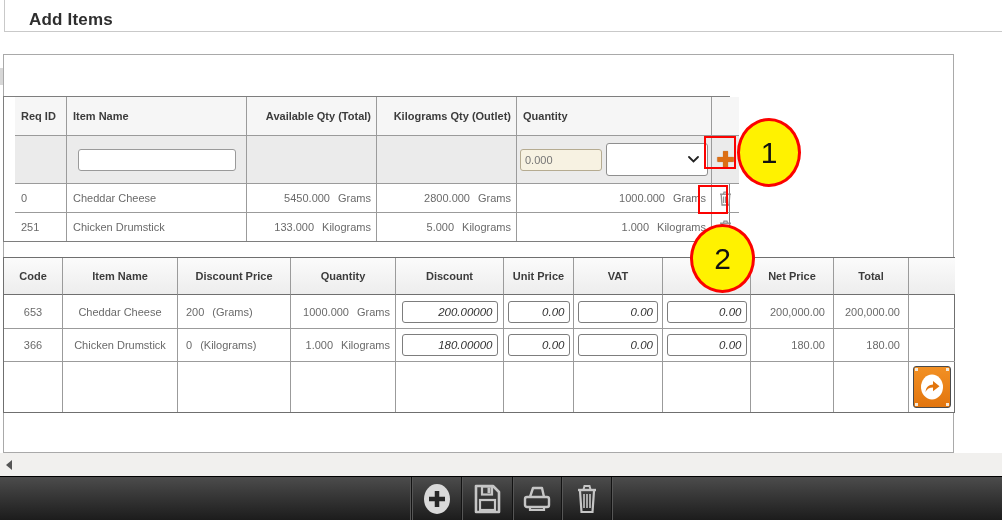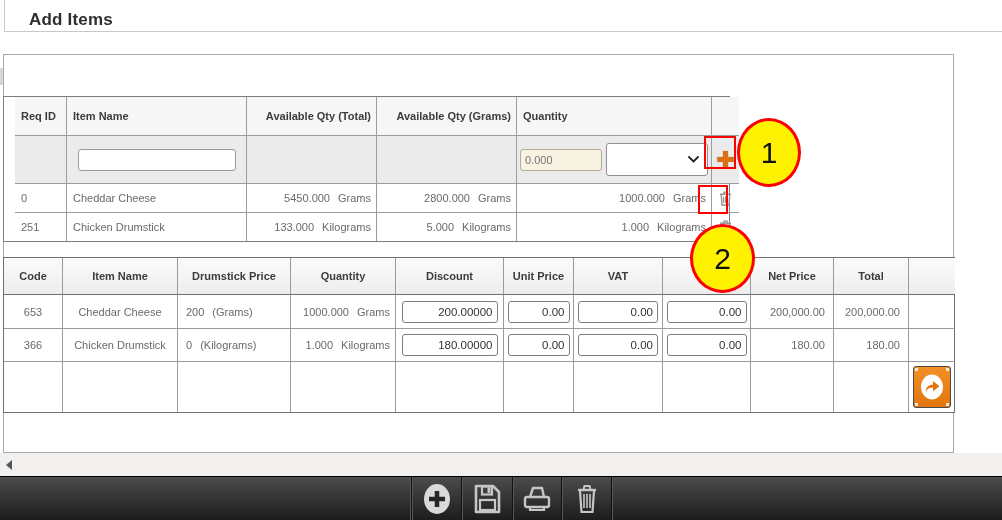--- a/index.html
+++ b/index.html
@@ -78,20 +78,21 @@
     left:3px; top:257px; width:952px;
     grid-template-columns:59px 115px 113px 105px 108px 70px 89px 88px 83px 75px 46px;
     grid-template-rows:37px 34px 33px 50px;
     border:1px solid #6f6f6f;
   }
   .t2 .hdr { background:linear-gradient(#fbfbfb,#ededed); border-bottom:1px solid #6f6f6f; justify-content:center; }
   .num-input {
     height:22px; border:1px solid #7d7d7d; border-radius:3px; background:#fff;
     font-size:11.5px; text-align:right; padding:0 4px; color:#333;
     font-family:"Liberation Sans", sans-serif;
+    font-style:italic;
   }
   .w-unitprice { width:96px; margin:0 auto; }
   .w-discount { width:62px; margin:0 auto; }
   .w-vat { width:80px; margin:0 auto; }
   .w-other { width:80px; margin:0 auto; }
 
   .fwd-btn {
     position:relative; width:38px; height:42px; margin:0 auto;
     background:linear-gradient(#f29024,#e2750e); border:1px solid #4a4a4a;
     border-radius:3px; cursor:pointer; display:flex; align-items:center; justify-content:center;
@@ -147,21 +148,21 @@
 
   <div class="left-notch"></div>
 
   <div class="main-panel"></div>
 
   <div class="grid t1">
 
     <div class="cell hdr al">Req ID</div>
     <div class="cell hdr al">Item Name</div>
     <div class="cell hdr ar">Available Qty (Total)</div>
-    <div class="cell hdr ar">Available Qty (Grams)</div>
+    <div class="cell hdr ar">Kilograms Qty (Outlet)</div>
     <div class="cell hdr al">Quantity</div>
     <div class="cell hdr last"></div>
 
     <div class="cell filter"></div>
     <div class="cell filter ac">
       <input class="filter-input" type="text" value="" style="">
     </div>
     <div class="cell filter"></div>
     <div class="cell filter"></div>
     <div class="cell filter" style="justify-content:space-between;padding:0 3px;">
@@ -224,21 +225,21 @@
           <path d="M4.6 5.5 V12 M6.5 5.5 V12 M8.4 5.5 V12" stroke="#8f8f8f" stroke-width="1.1" fill="none"></path>
         </svg>
       </button>
     </div>
   </div>
 
   <div class="grid t2">
 
     <div class="cell hdr">Code</div>
     <div class="cell hdr">Item Name</div>
-    <div class="cell hdr">Drumstick Price</div>
+    <div class="cell hdr">Discount Price</div>
     <div class="cell hdr">Quantity</div>
     <div class="cell hdr">Discount</div>
     <div class="cell hdr">Unit Price</div>
     <div class="cell hdr">VAT</div>
     <div class="cell hdr"></div>
     <div class="cell hdr">Net Price</div>
     <div class="cell hdr">Total</div>
     <div class="cell hdr last"></div>
 
     <div class="cell ac">653</div>

